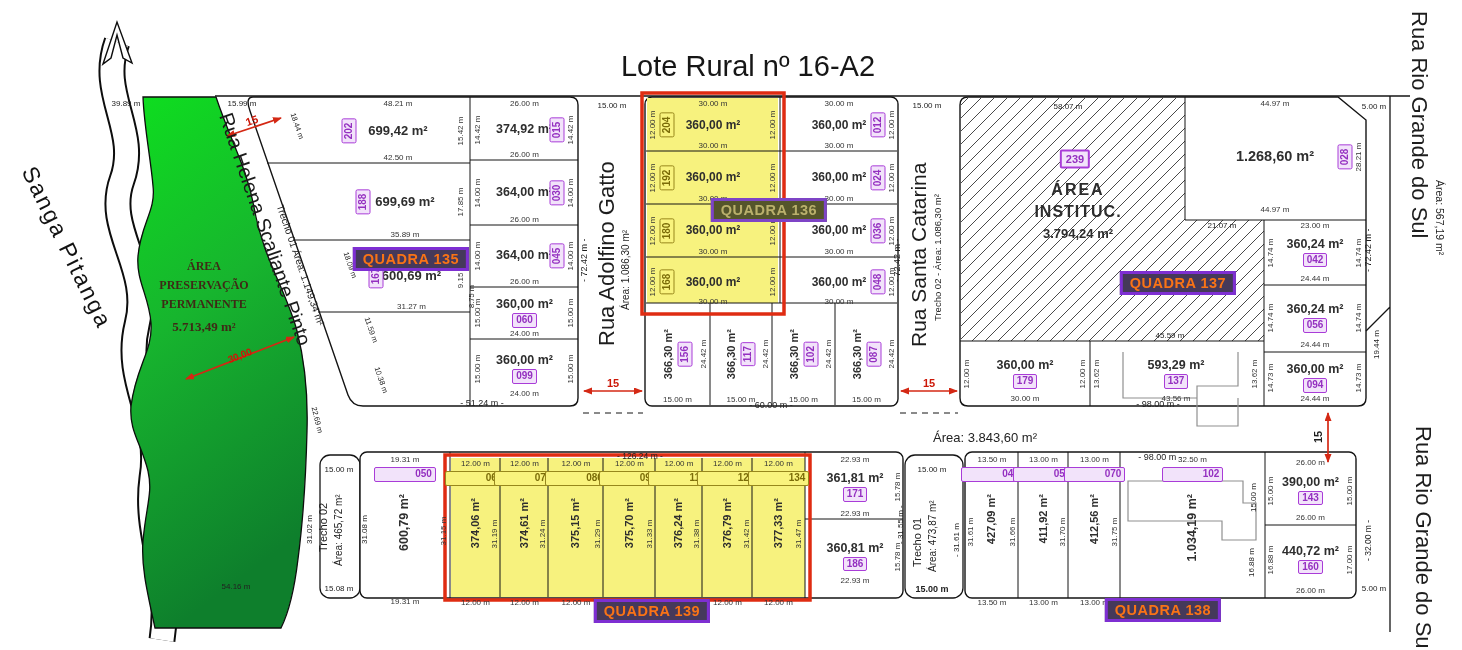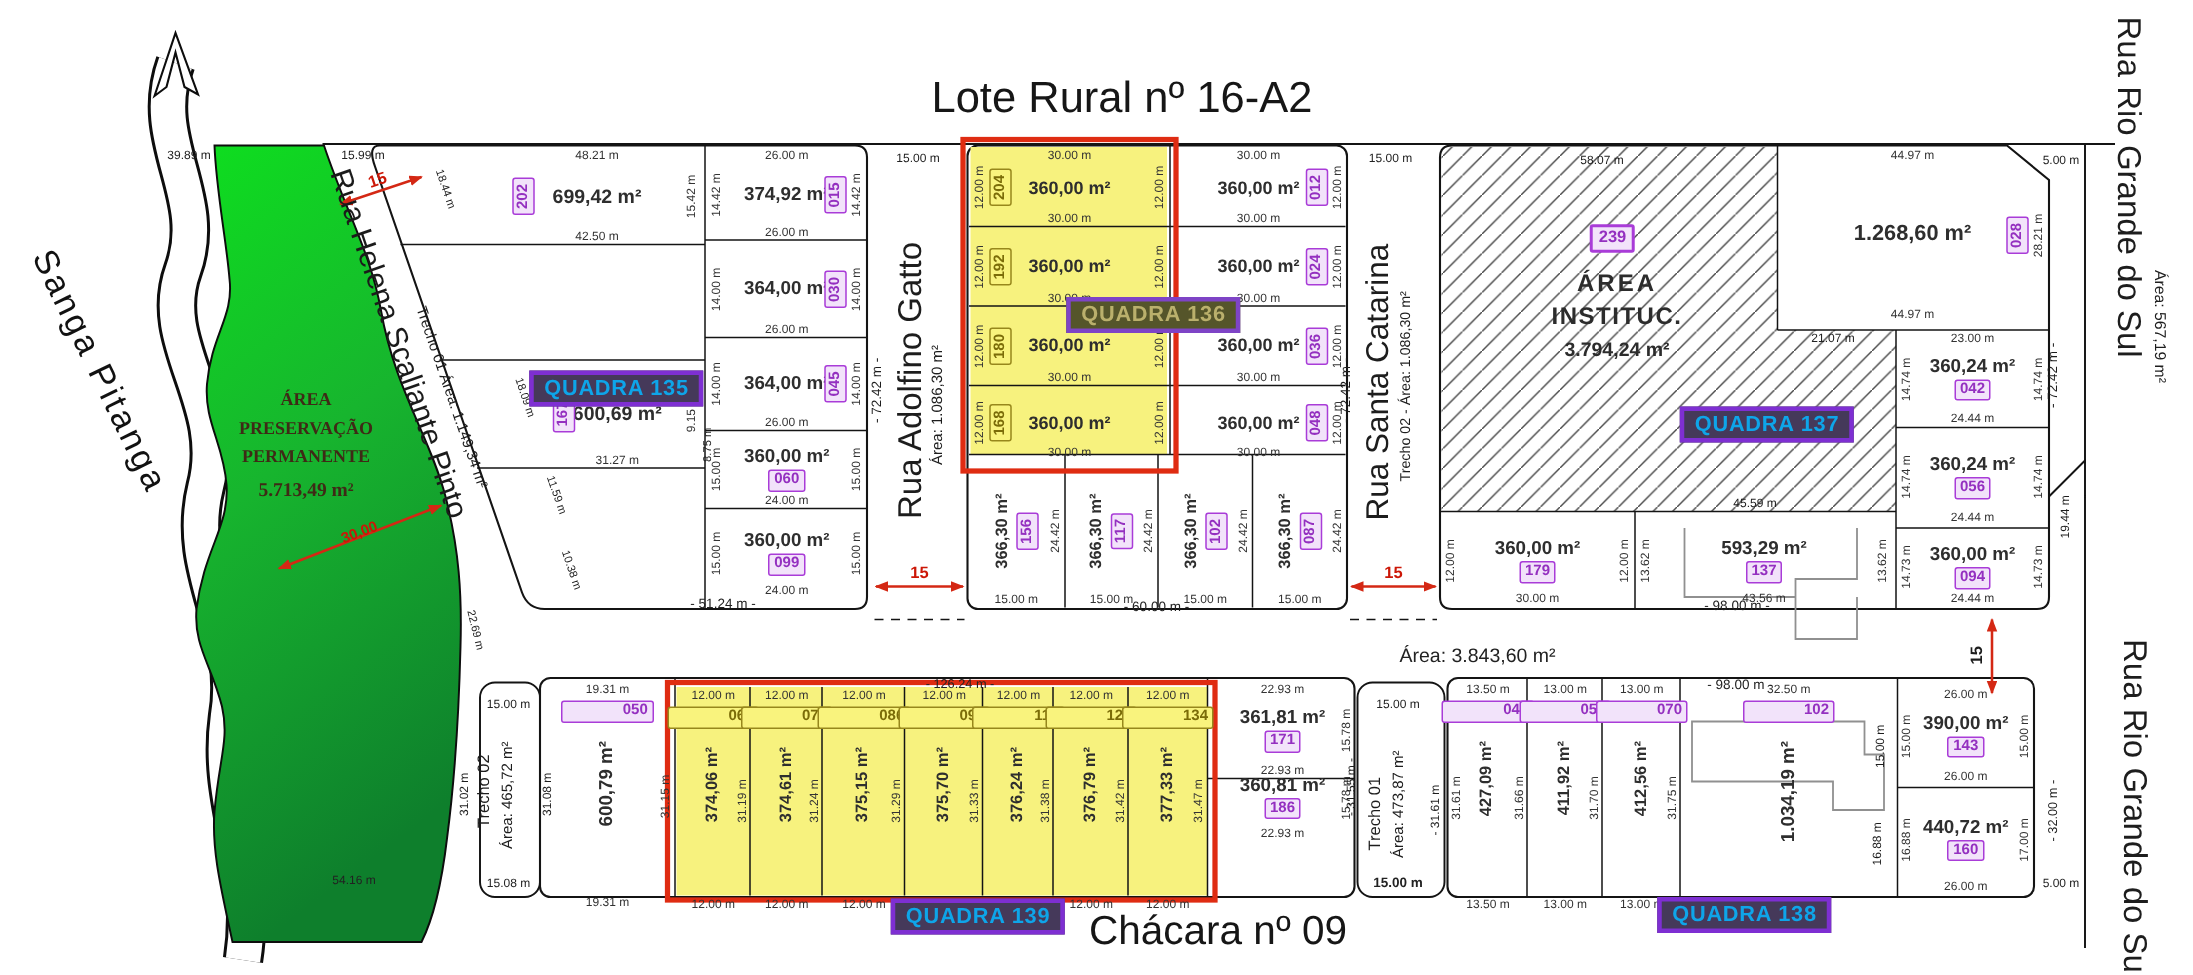--- a/index.html
+++ b/index.html
@@ -10,21 +10,21 @@
   .r76{transform:translate(-50%,-50%) rotate(76deg);}
   .rm21{transform:translate(-50%,-50%) rotate(-21deg);}
   .rm19{transform:translate(-50%,-50%) rotate(-19deg);}
   .rot71{position:absolute;transform-origin:0 0;transform:rotate(71deg);white-space:nowrap;color:#1b1b1b;z-index:3;}
   .rot64{position:absolute;transform-origin:0 0;transform:rotate(64deg);white-space:nowrap;color:#111;z-index:3;}
   .red{color:#cc1707;font-weight:bold;}
   .serif{font-family:"Liberation Serif",serif;font-weight:bold;color:#3f2a16;}
   .v90{position:absolute;writing-mode:vertical-rl;transform:rotate(180deg);display:flex;align-items:center;justify-content:center;color:#1d1d1d;line-height:1;white-space:nowrap;z-index:3;}
   .vd{position:absolute;writing-mode:vertical-rl;display:flex;align-items:center;justify-content:center;color:#1d1d1d;line-height:1;white-space:nowrap;z-index:3;}
   .badge{position:absolute;transform:translate(-50%,-50%);background:#f2e3fa;border:2px solid #a93cd8;color:#9430c0;font-weight:bold;font-size:11px;line-height:1;padding:2px 4px;border-radius:2px;z-index:3;}
-  .qbadge{position:absolute;transform:translate(-50%,-50%);background:#45395a;border:3px solid #7e2fd2;color:#0ea5e9;font-weight:bold;font-size:14.5px;padding:1px 7px;white-space:nowrap;letter-spacing:0.5px;z-index:4;}
+  .qbadge{position:absolute;transform:translate(-50%,-50%);background:#45395a;border:3px solid #7e2fd2;color:#f97316;font-weight:bold;font-size:14.5px;padding:1px 7px;white-space:nowrap;letter-spacing:0.5px;z-index:4;}
   .qbadge.olive{background:#55552a;border-color:#7e44c6;color:#bab06c;}
   .lot{position:absolute;display:flex;flex-direction:column;align-items:center;justify-content:center;z-index:2;}
   .lot .a{font-weight:bold;color:#2e2e2e;font-size:13px;white-space:nowrap;line-height:1.05;}
   .lot .i{background:#f2e3fa;border:1.5px solid #a93cd8;color:#9430c0;font-weight:bold;font-size:10px;line-height:1.05;padding:1px 3px;border-radius:2px;margin-top:2px;}
   .lot.yb .i{background:#f9f37d;border-color:#97871c;color:#7b6c08;}
   .lot .d{position:absolute;font-size:8px;color:#333;white-space:nowrap;line-height:1;}
   .lot .d.t{top:1px;left:50%;transform:translateX(-50%);}
   .lot .d.b{bottom:1px;left:50%;transform:translateX(-50%);}
   .lot .d.l{left:1px;top:50%;writing-mode:vertical-rl;transform:translateY(-50%) rotate(180deg);}
   .lot .d.r{right:1px;top:50%;writing-mode:vertical-rl;transform:translateY(-50%) rotate(180deg);}
@@ -90,21 +90,20 @@
     <g stroke="#d42814" stroke-width="1.7" marker-start="url(#ar)" marker-end="url(#ar)">
       <line x1="227" y1="136" x2="281" y2="118"></line>
       <line x1="584" y1="391" x2="642" y2="391"></line>
       <line x1="901" y1="391" x2="957" y2="391"></line>
       <line x1="1328" y1="413" x2="1328" y2="462"></line>
       <line x1="186" y1="379" x2="294" y2="337"></line>
     </g>
   </svg>
 
   <div class="lbl" style="left:748px;top:66px;font-size:29px;color:#161616;">Lote Rural nº 16-A2</div>
-  <div class="lbl" style="left:812px;top:621px;font-size:27px;color:#161616;">Chácara nº 09</div>
 
   <div class="rot64" style="left:40px;top:162px;font-size:23px;letter-spacing:2px;">Sanga Pitanga</div>
   <div class="lbl" style="left:126px;top:104px;font-size:8px;">39.89 m</div>
   <div class="lbl serif" style="left:204px;top:266px;font-size:12px;">ÁREA</div>
   <div class="lbl serif" style="left:204px;top:285px;font-size:12px;">PRESERVAÇÃO</div>
   <div class="lbl serif" style="left:204px;top:304px;font-size:12px;">PERMANENTE</div>
   <div class="lbl serif" style="left:204px;top:326px;font-size:13px;">5.713,49 m²</div>
   <div class="lbl rm21 red" style="left:240px;top:356px;font-size:10px;">30,00</div>
   <div class="lbl" style="left:236px;top:587px;font-size:8px;">54.16 m</div>
 
@@ -180,20 +179,26 @@
   <div class="v90" style="left:1364px;top:505px;height:70px;font-size:8.5px;">- 32.00 m -</div>
   <div class="lbl" style="left:1374px;top:589px;font-size:8px;">5.00 m</div>
 
   <div class="lot id-left" style="left:330px;top:99px;width:136px;height:64px;">
       <span class="a">699,42 m²</span>
       <span class="i">202</span>
       <span class="d t">48.21 m</span>
       <span class="d b">42.50 m</span>
       <span class="d r">15.42 m</span>
     </div>
+  <div class="lot id-left" style="left:344px;top:163px;width:122px;height:77px;">
+      <span class="a">699,69 m²</span>
+      <span class="i">188</span>
+      <span class="d b">35.89 m</span>
+      <span class="d r">17.85 m</span>
+    </div>
   <div class="lot id-left" style="left:357px;top:240px;width:109px;height:72px;">
       <span class="a">600,69 m²</span>
       <span class="i">167</span>
       <span class="d b">31.27 m</span>
       <span class="d r">9.15 m</span>
     </div>
   <div class="lot id-right sm" style="left:473px;top:99px;width:103px;height:61px;">
       <span class="a">374,92 m²</span>
       <span class="i">015</span>
       <span class="d t">26.00 m</span>
@@ -409,21 +414,21 @@
       <span class="d b">12.00 m</span>
       <span class="d r">31.47 m</span>
     </div>
   <div class="lot sm" style="left:807px;top:455px;width:96px;height:64px;">
       <span class="a">361,81 m²</span>
       <span class="i">171</span>
       <span class="d t">22.93 m</span>
       <span class="d b">22.93 m</span>
       <span class="d r">15.78 m</span>
     </div>
-  <div class="lot sm" style="left:807px;top:502px;width:96px;height:59px;">
+  <div class="lot sm" style="left:807px;top:527px;width:96px;height:59px;">
       <span class="a">360,81 m²</span>
       <span class="i">186</span>
       <span class="d b">22.93 m</span>
       <span class="d r">15.78 m</span>
     </div>
 
   <div class="lot lt-vtop vsm" style="left:966px;top:455px;width:52px;height:141px;">
       <span class="a">427,09 m²</span>
       <span class="i">044</span>
       <span class="d t">13.50 m</span>

